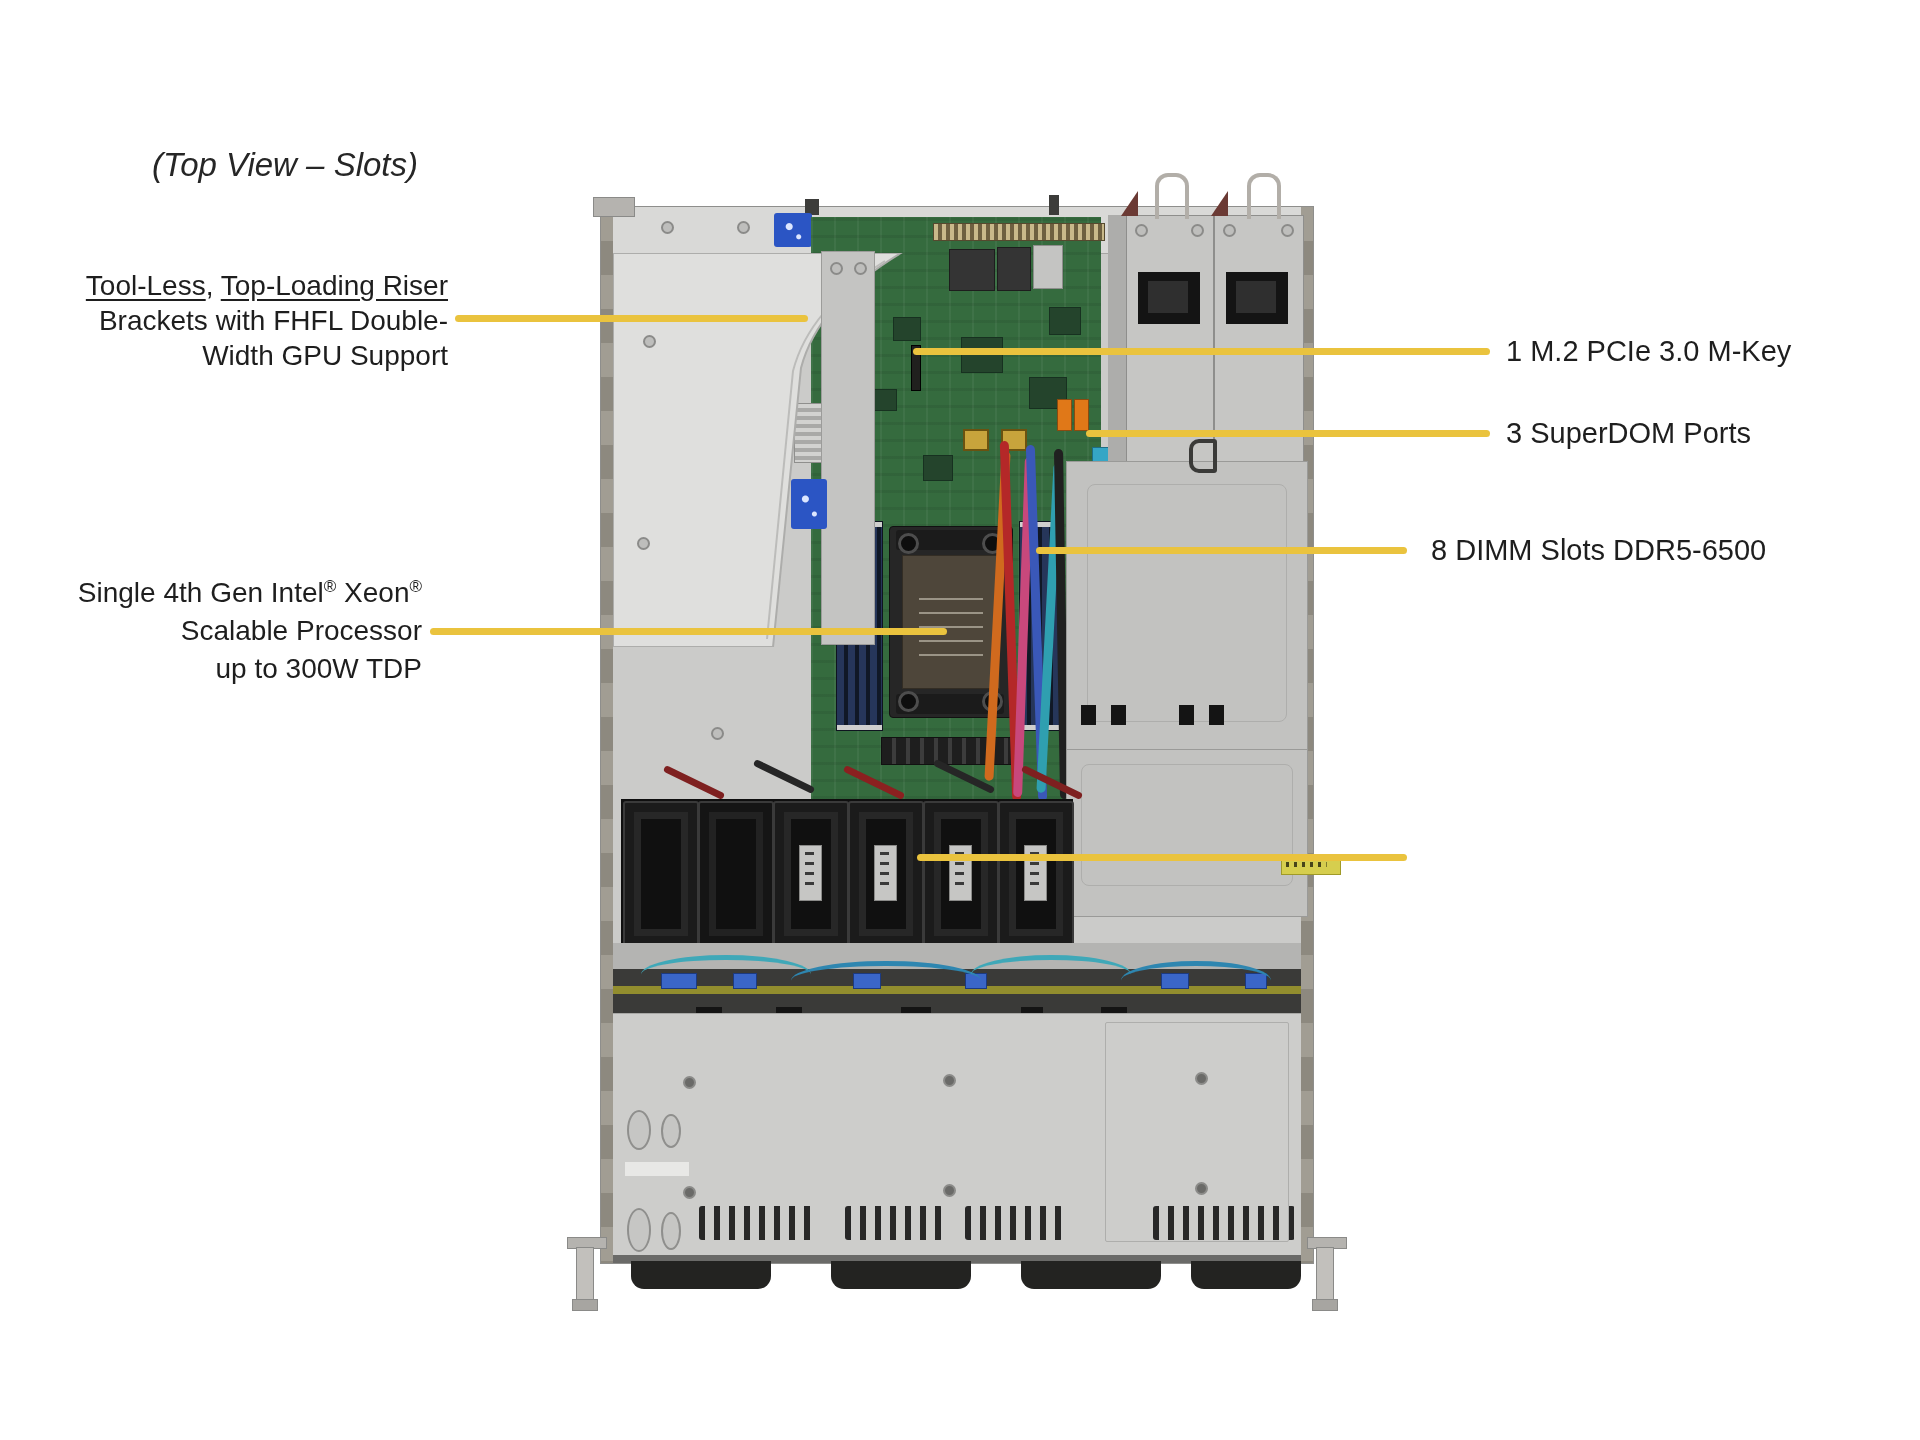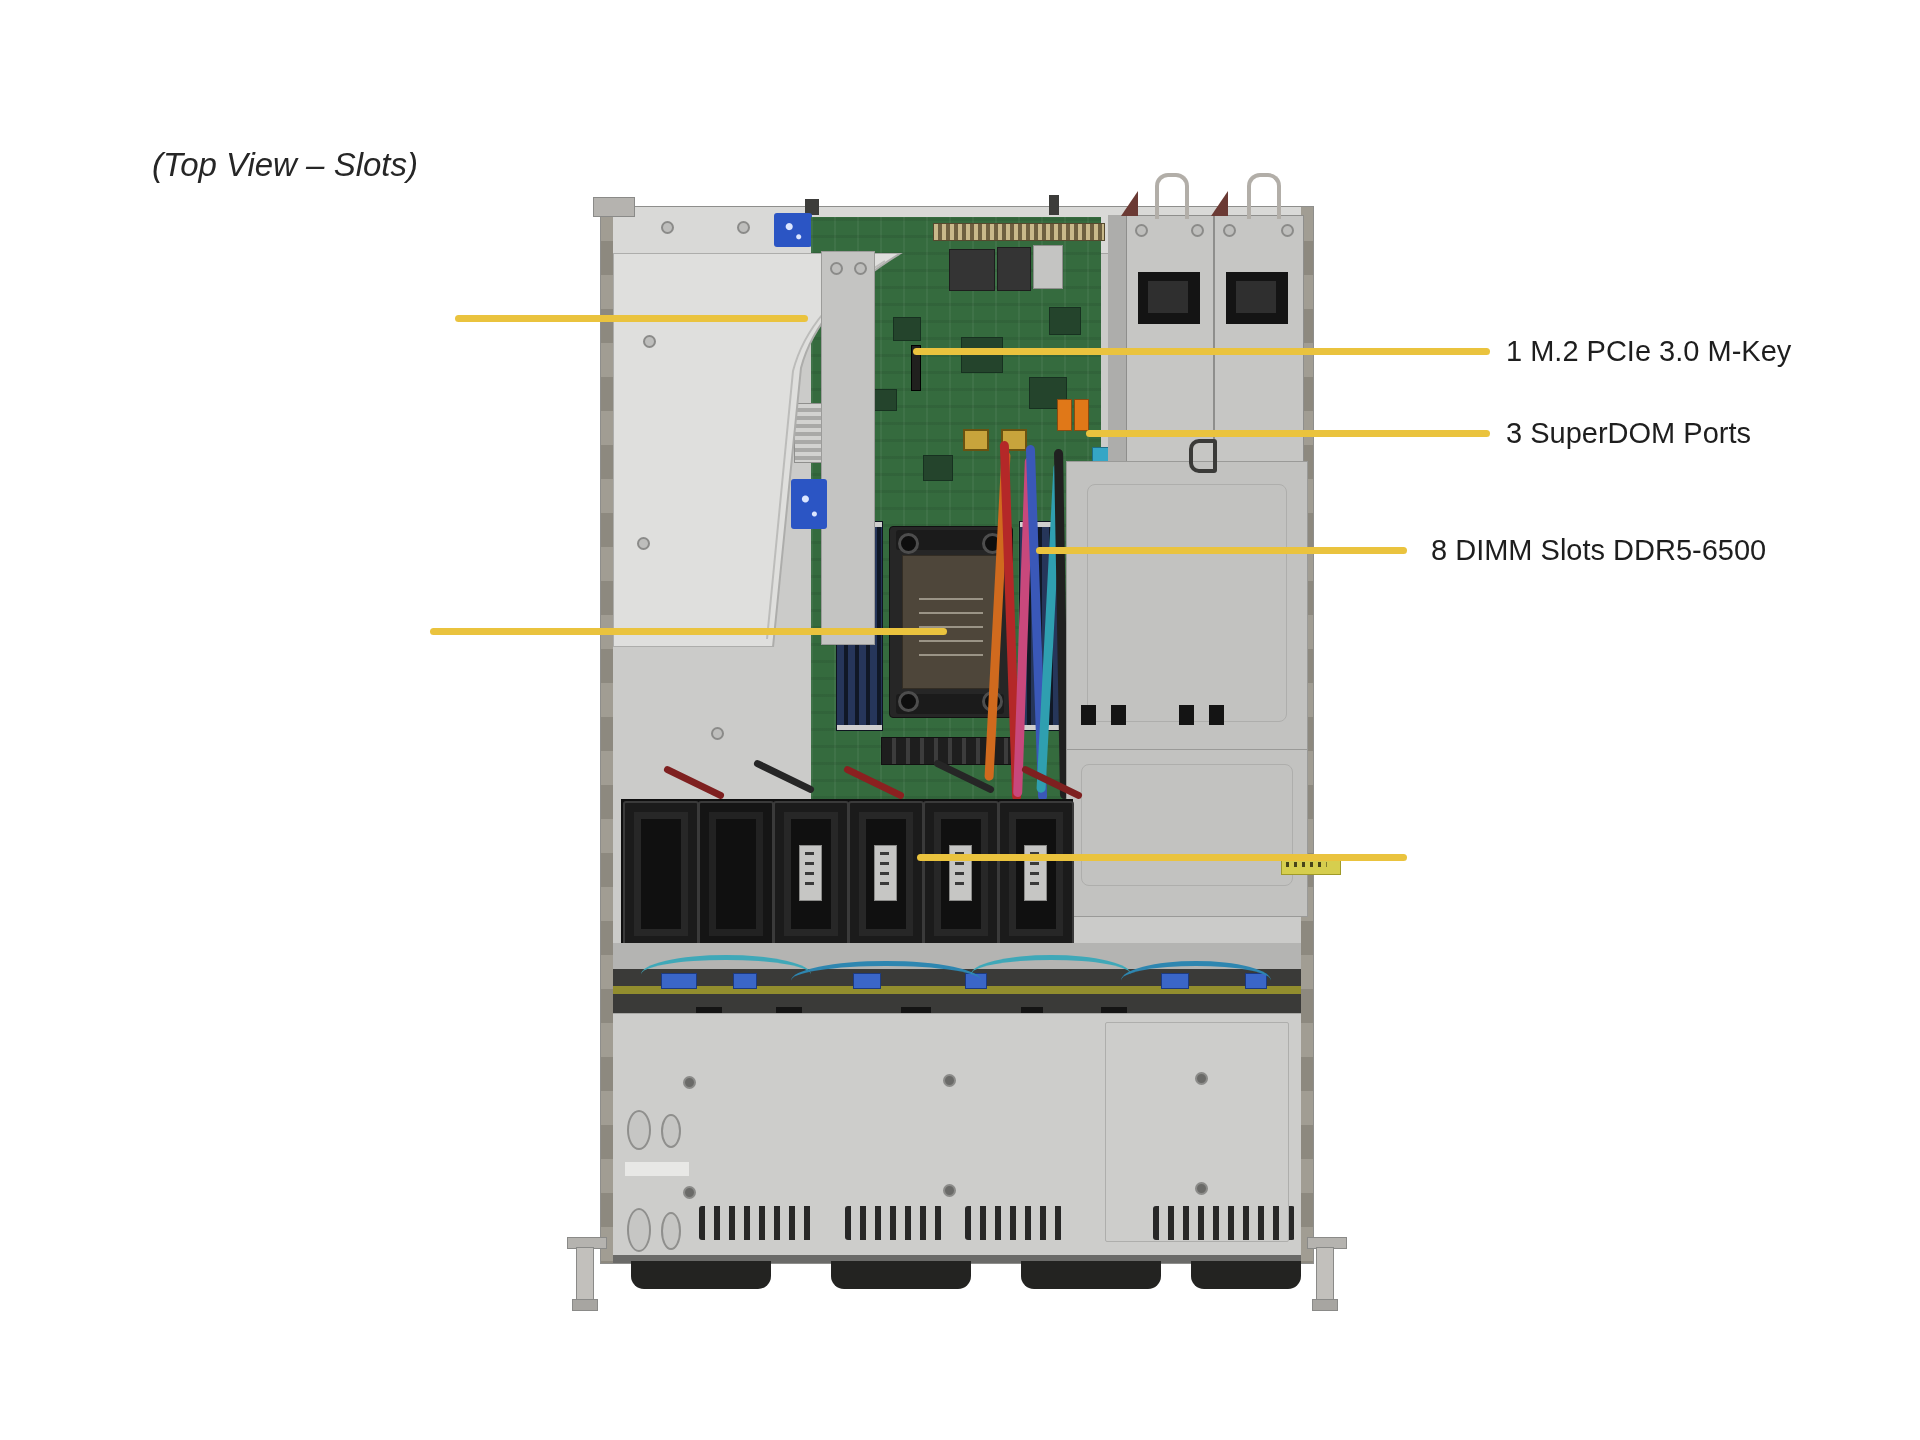--- a/index.html
+++ b/index.html
@@ -99,21 +99,31 @@
   .handle .h2{position:absolute;left:9px;top:10px;width:16px;height:54px;background:#c2c0bc;border:1px solid #8a8a88;}
   .handle .h3{position:absolute;left:5px;top:62px;width:24px;height:10px;background:#a7a5a1;border:1px solid #8a8a88;}
 </style>
 </head>
 <body>
 
 <div class="abs" style="left:0;top:0;width:1920px;height:1440px;">
 
   <div class="title">(Top View – Slots)</div>
 
-
+  <div class="lbl right-align" style="left:20px;top:268px;width:428px;">
+    <div><span class="u">Tool-Less</span><span>, </span><span class="u">Top-Loading Riser</span></div>
+    <div>Brackets with FHFL Double-</div>
+    <div>Width GPU Support</div>
+  </div>
+
+  <div class="lbl right-align" style="left:40px;top:574px;width:382px;line-height:38px;">
+    <div><span>Single 4th Gen Intel</span><span class="reg">®</span><span> Xeon</span><span class="reg">®</span></div>
+    <div>Scalable Processor</div>
+    <div>up to 300W TDP</div>
+  </div>
 
   <div class="rlbl" style="left:1506px;top:334px;">1 M.2 PCIe 3.0 M-Key</div>
   <div class="rlbl" style="left:1506px;top:416px;">3 SuperDOM Ports</div>
   <div class="rlbl" style="left:1431px;top:533px;">8 DIMM Slots DDR5-6500</div>
   <div class="rlbl" style="left:1428px;top:822px;">
   </div>
 
   <div class="chassis">
 
     <div class="rail" style="left:0;"></div>

